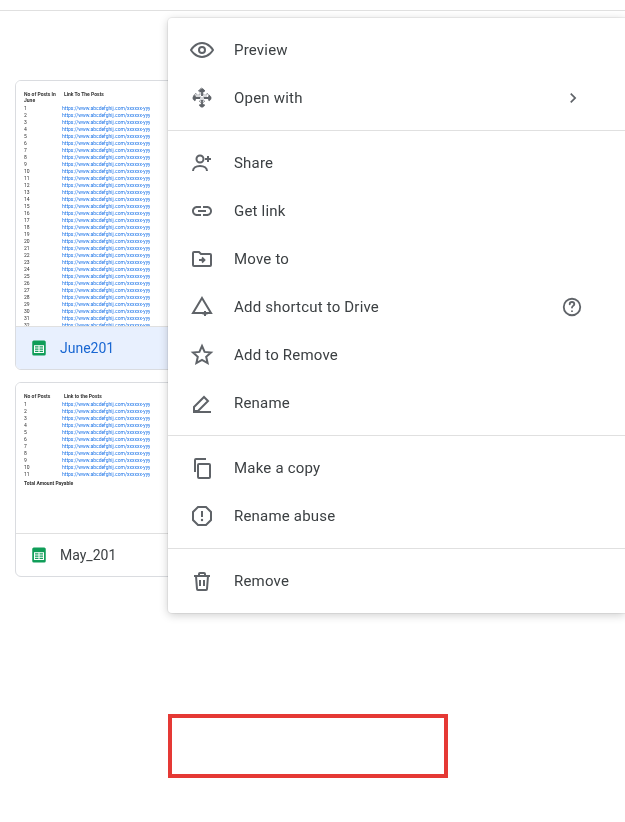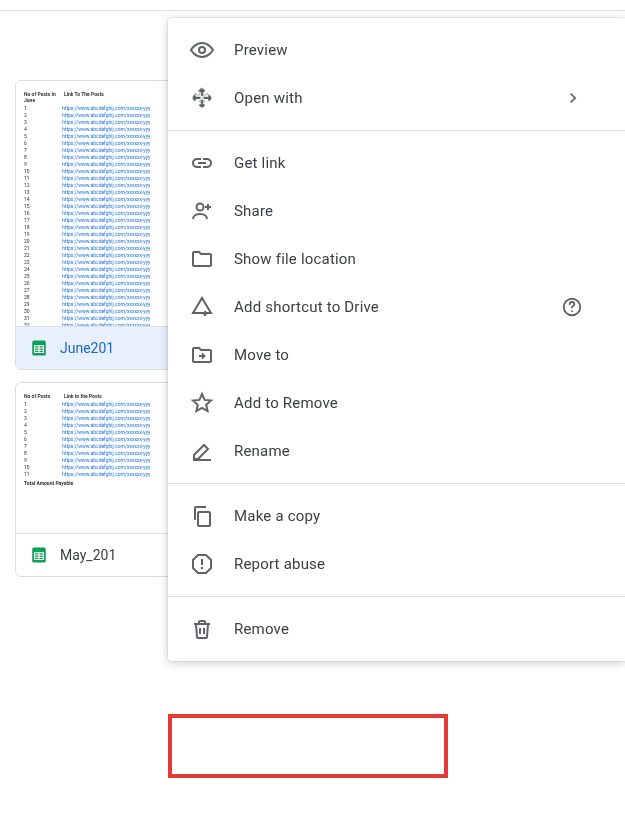--- a/index.html
+++ b/index.html
@@ -400,44 +400,46 @@
           <path fill="#5f6368" d="M8.59 16.59L13.17 12 8.59 7.41 10 6l6 6-6 6z"></path>
         </svg>
     </span>
   </div>
 
   <div class="menu-divider"></div>
 
   <div class="menu-item">
     <span class="menu-icon">
       <svg width="24" height="24" viewBox="0 0 24 24">
-          <path fill="#5f6368" d="M3.9 12c0-1.71 1.39-3.1 3.1-3.1h4V7H7c-2.76 0-5 2.24-5 5s2.24 5 5 5h4v-1.9H7c-1.71 0-3.1-1.39-3.1-3.1zM8 13h8v-2H8v2zm9-6h-4v1.9h4c1.71 0 3.1 1.39 3.1 3.1s-1.39 3.1-3.1 3.1h-4V17h4c2.76 0 5-2.24 5-5s-2.24-5-5-5z"></path>
-        </svg>
-    </span>
-    <span class="menu-label">Get link</span>
-  </div>
-
-  <div class="menu-item">
-    <span class="menu-icon">
-      <svg width="24" height="24" viewBox="0 0 24 24">
           <circle cx="10" cy="8" r="3.5" fill="none" stroke="#5f6368" stroke-width="2"></circle>
           <path d="M3 20c0-3 3-5 7-5s7 2 7 5" fill="none" stroke="#5f6368" stroke-width="2"></path>
           <path d="M18 5v6M15 8h6" stroke="#5f6368" stroke-width="2"></path>
         </svg>
     </span>
     <span class="menu-label">Share</span>
   </div>
 
   <div class="menu-item">
     <span class="menu-icon">
       <svg width="24" height="24" viewBox="0 0 24 24">
+          <path fill="#5f6368" d="M3.9 12c0-1.71 1.39-3.1 3.1-3.1h4V7H7c-2.76 0-5 2.24-5 5s2.24 5 5 5h4v-1.9H7c-1.71 0-3.1-1.39-3.1-3.1zM8 13h8v-2H8v2zm9-6h-4v1.9h4c1.71 0 3.1 1.39 3.1 3.1s-1.39 3.1-3.1 3.1h-4V17h4c2.76 0 5-2.24 5-5s-2.24-5-5-5z"></path>
+        </svg>
+    </span>
+    <span class="menu-label">Get link</span>
+  </div>
+
+
+  <div class="menu-item">
+    <span class="menu-icon">
+      <svg width="24" height="24" viewBox="0 0 24 24">
           <path fill="none" stroke="#5f6368" stroke-width="2" d="M3 6c0-.6.4-1 1-1h5l2 2h9c.6 0 1 .4 1 1v10c0 .6-.4 1-1 1H4c-.6 0-1-.4-1-1V6z"></path>
-        </svg>
-    </span>
-    <span class="menu-label">Show file location</span>
+          <path d="M9 13h5M12 10.5l2.5 2.5L12 15.5" fill="none" stroke="#5f6368" stroke-width="1.8"></path>
+        </svg>
+    </span>
+    <span class="menu-label">Move to</span>
   </div>
 
   <div class="menu-item">
     <span class="menu-icon">
       <svg width="24" height="24" viewBox="0 0 24 24">
           <path fill="none" stroke="#5f6368" stroke-width="2" d="M12 3l9 15H3z"></path>
           <path d="M15 16v5M12.5 18.5h5" stroke="#5f6368" stroke-width="2"></path>
         </svg>
     </span>
     <span class="menu-label">Add shortcut to Drive</span>
@@ -446,30 +448,20 @@
           <circle cx="12" cy="12" r="9" fill="none" stroke="#5f6368" stroke-width="2"></circle>
           <path d="M9.5 9a2.5 2.5 0 015 0c0 1.5-2.5 2-2.5 3.5" fill="none" stroke="#5f6368" stroke-width="2" stroke-linecap="round"></path>
           <circle cx="12" cy="16.5" r="1" fill="#5f6368"></circle>
         </svg>
     </span>
   </div>
 
   <div class="menu-item">
     <span class="menu-icon">
       <svg width="24" height="24" viewBox="0 0 24 24">
-          <path fill="none" stroke="#5f6368" stroke-width="2" d="M3 6c0-.6.4-1 1-1h5l2 2h9c.6 0 1 .4 1 1v10c0 .6-.4 1-1 1H4c-.6 0-1-.4-1-1V6z"></path>
-          <path d="M9 13h5M12 10.5l2.5 2.5L12 15.5" fill="none" stroke="#5f6368" stroke-width="1.8"></path>
-        </svg>
-    </span>
-    <span class="menu-label">Move to</span>
-  </div>
-
-  <div class="menu-item">
-    <span class="menu-icon">
-      <svg width="24" height="24" viewBox="0 0 24 24">
           <path fill="none" stroke="#5f6368" stroke-width="2" d="M12 3l2.6 5.9 6.4.6-4.8 4.3 1.4 6.3L12 17l-5.6 3.1 1.4-6.3L3 9.5l6.4-.6z"></path>
         </svg>
     </span>
     <span class="menu-label">Add to Remove</span>
   </div>
 
   <div class="menu-item">
     <span class="menu-icon">
       <svg width="24" height="24" viewBox="0 0 24 24">
           <path fill="none" stroke="#5f6368" stroke-width="2" d="M4 20h4l10-10-4-4L4 16v4zM14 6l4 4"></path>
@@ -493,21 +485,21 @@
   </div>
 
   <div class="menu-item">
     <span class="menu-icon">
       <svg width="24" height="24" viewBox="0 0 24 24">
           <path fill="none" stroke="#5f6368" stroke-width="2" d="M8 3h8l5 5v8l-5 5H8l-5-5V8z"></path>
           <path d="M12 7v6" stroke="#5f6368" stroke-width="2"></path>
           <circle cx="12" cy="16" r="1.2" fill="#5f6368"></circle>
         </svg>
     </span>
-    <span class="menu-label">Report abuse</span>
+    <span class="menu-label">Rename abuse</span>
   </div>
 
 
   <div class="menu-divider"></div>
 
   <div class="menu-item">
     <span class="menu-icon">
       <svg width="24" height="24" viewBox="0 0 24 24">
           <path d="M4 7h16M9 7V5c0-.6.4-1 1-1h4c.6 0 1 .4 1 1v2M6 7l1 13c0 .6.4 1 1 1h8c.6 0 1-.4 1-1l1-13" fill="none" stroke="#5f6368" stroke-width="2"></path>
           <path d="M10 11v6M14 11v6" stroke="#5f6368" stroke-width="2"></path>

